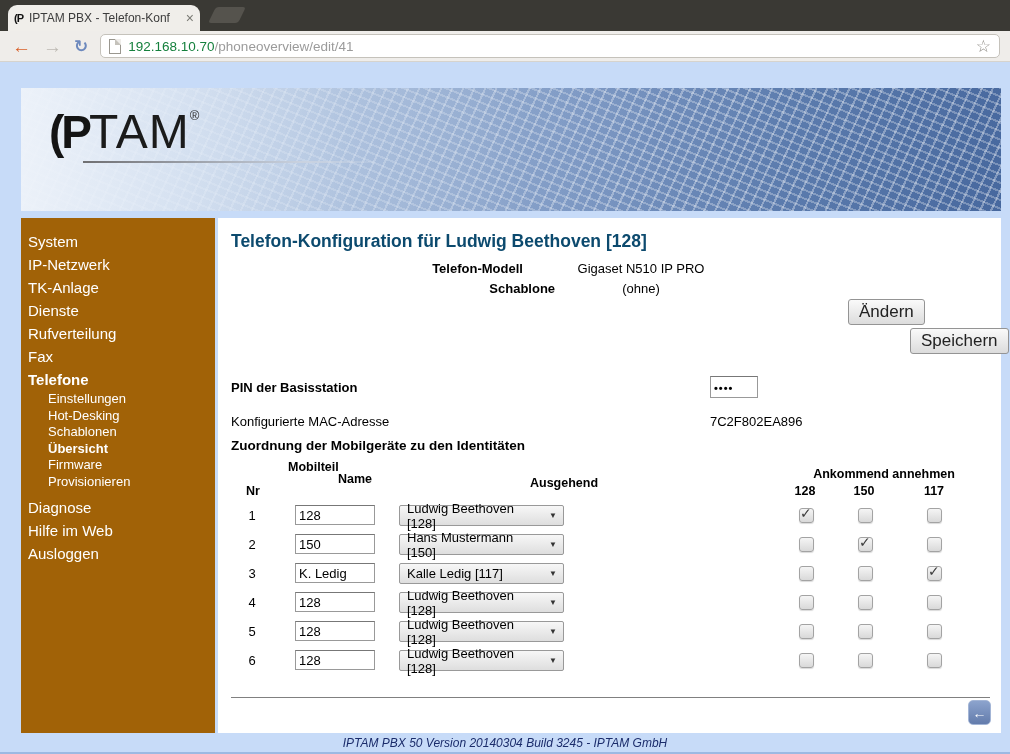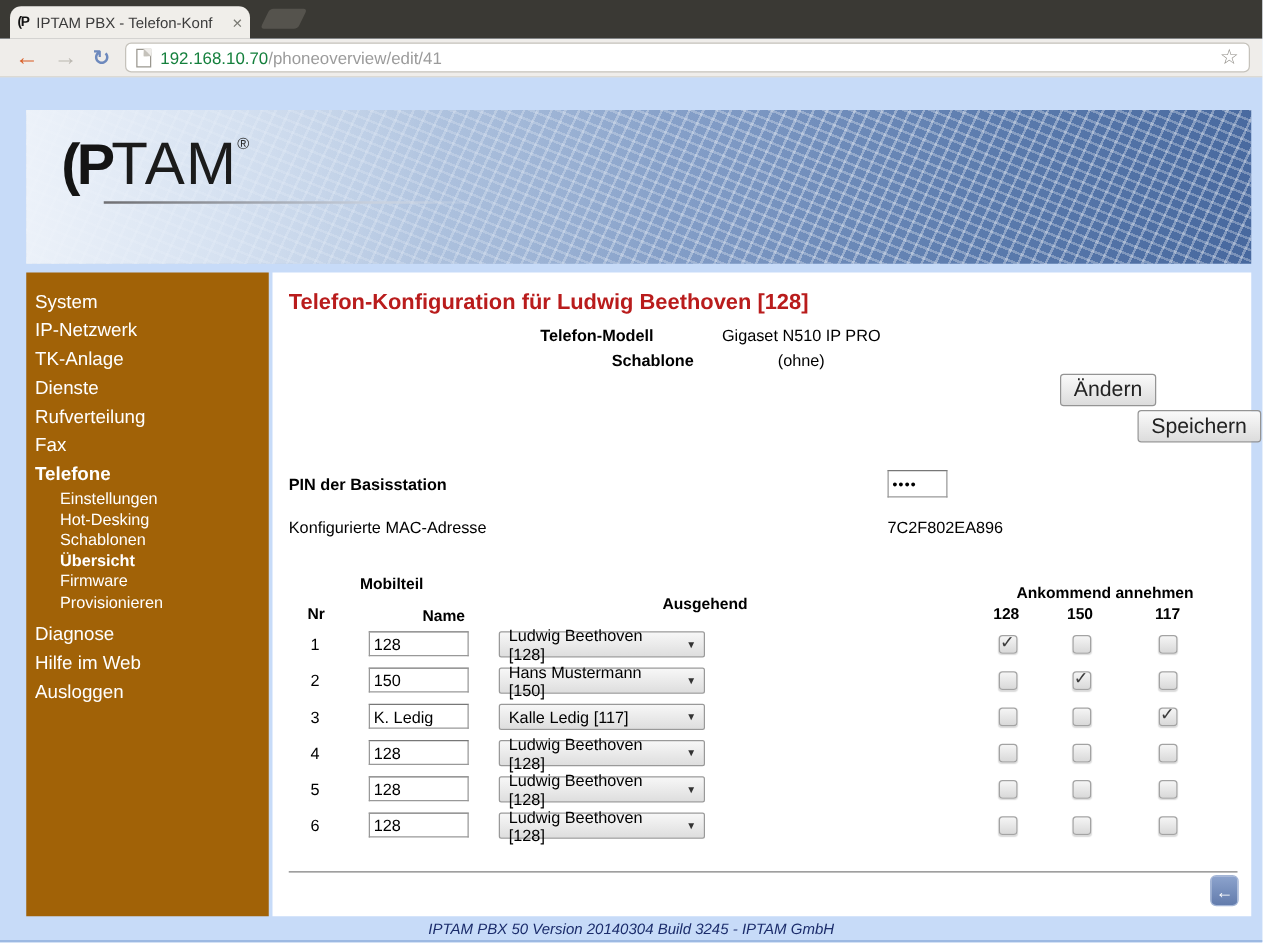--- a/index.html
+++ b/index.html
@@ -47,21 +47,21 @@
     background:linear-gradient(90deg,#6f6f72,#c9d2e0 75%,rgba(255,255,255,0.1));}
 
   .sidebar{position:absolute;left:21px;top:156px;width:194px;height:515px;background:#a16207;
     padding-top:12px;box-sizing:border-box;}
   .nav-item{color:#ffffff;font-size:15px;line-height:23px;padding-left:7px;cursor:pointer;white-space:nowrap;}
   .nav-item.bold{font-weight:bold;}
   .nav-item.sub{font-size:13px;line-height:16.5px;padding-left:27px;}
   .nav-item.sub + .nav-item:not(.sub){margin-top:6px;}
 
   .content{position:absolute;left:218px;top:156px;width:783px;height:515px;background:#ffffff;}
-  .title{position:absolute;left:13px;top:13px;margin:0;font-size:17.5px;font-weight:bold;color:#b91c1c;text-align:center;}
+  .title{position:absolute;left:13px;top:13px;margin:0;font-size:17.5px;font-weight:bold;color:#0c4a6e;text-align:center;}
   .info{position:absolute;left:13px;top:41px;width:620px;text-align:center;}
   .info-row{line-height:19.5px;font-size:13px;}
   .info-label{display:inline-block;width:200px;font-weight:bold;}
   .btn{position:absolute;background:linear-gradient(#fafafa,#dcdcdc);border:1px solid #949494;
     border-radius:3px;font-size:17px;color:#222;padding:2px 10px;cursor:pointer;
     font-family:inherit;}
   .btn.aendern{left:630px;top:81px;}
   .btn.speichern{left:692px;top:110px;}
 
   .pin-row{position:absolute;left:13px;top:162px;font-size:13px;width:760px;}
@@ -70,21 +70,21 @@
     border-top-color:#777;font-size:11px;font-weight:bold;padding:2px 3px 0;letter-spacing:1px;font-family:inherit;}
   .mac-row{position:absolute;left:13px;top:196px;font-size:13px;width:760px;}
   .mac-value{position:absolute;left:479px;top:0;}
 
   .section-title{position:absolute;left:13px;top:220px;margin:0;font-size:13.5px;font-weight:bold;color:#000;}
 
   .thead{position:absolute;left:0;top:242px;width:783px;height:45px;font-size:12.5px;font-weight:bold;}
   .thead span{position:absolute;white-space:nowrap;}
   .h-mobilteil{left:70px;top:0;}
   .h-nr{left:28px;top:24px;}
-  .h-name{left:92px;top:26px;padding-left:28px;}
+  .h-name{left:92px;top:12px;padding-left:28px;}
   .h-ausgehend{left:300px;top:16px;width:92px;text-align:center;}
   .h-ankommend{left:560px;top:7px;width:212px;text-align:center;}
   .h-c1{left:569px;top:24px;width:36px;text-align:center;}
   .h-c2{left:628px;top:24px;width:36px;text-align:center;}
   .h-c3{left:698px;top:24px;width:36px;text-align:center;}
 
   .rows{position:absolute;left:0;top:287px;width:783px;}
   .trow{position:relative;height:29px;font-size:13px;}
   .c-nr{position:absolute;left:14px;top:3px;width:40px;text-align:center;}
   .c-name{position:absolute;left:77px;top:0;width:72px;height:17px;border:1px solid #999;
@@ -198,20 +198,21 @@
       <div class="pin-row">
         <span class="pin-label">PIN der Basisstation</span>
         <input class="pin-input" type="text" value="••••" style="">
       </div>
 
       <div class="mac-row">
         <span class="mac-label">Konfigurierte MAC-Adresse</span>
         <span class="mac-value">7C2F802EA896</span>
       </div>
 
+      <h2 class="section-title">Zuordnung der Mobilgeräte zu den Identitäten</h2>
 
       <div class="thead">
         <span class="h-mobilteil">Mobilteil</span>
         <span class="h-nr">Nr</span>
         <span class="h-name">Name</span>
         <span class="h-ausgehend">Ausgehend</span>
         <span class="h-ankommend">Ankommend annehmen</span>
         <span class="h-c1">128</span>
         <span class="h-c2">150</span>
         <span class="h-c3">117</span>

